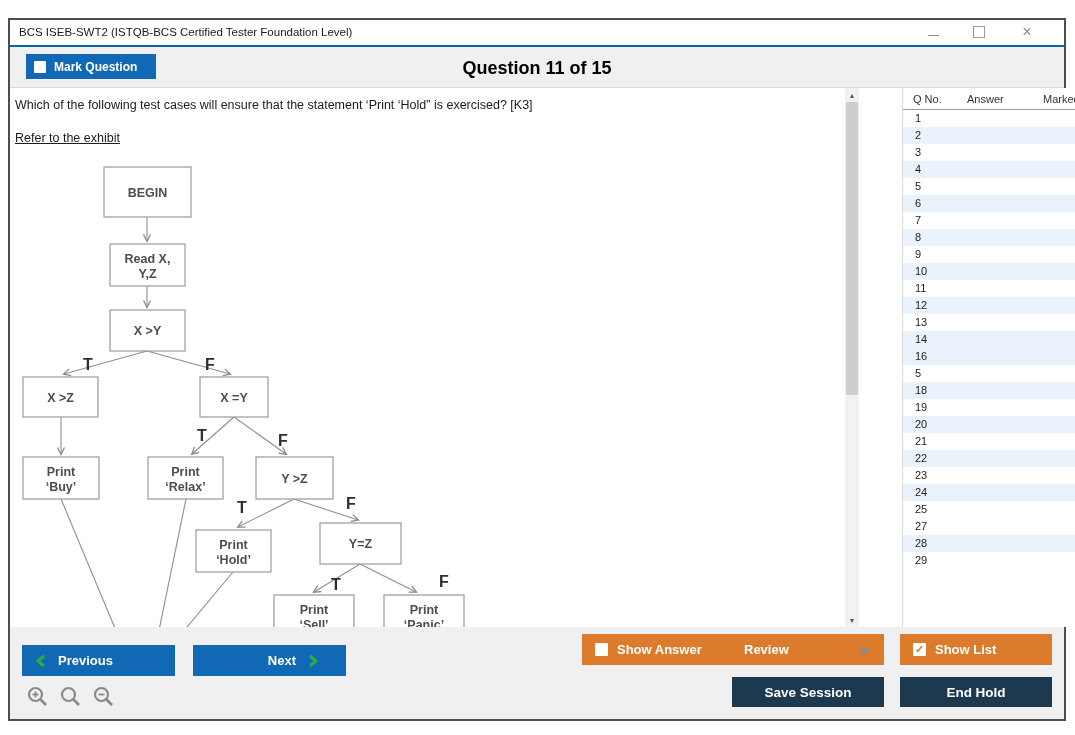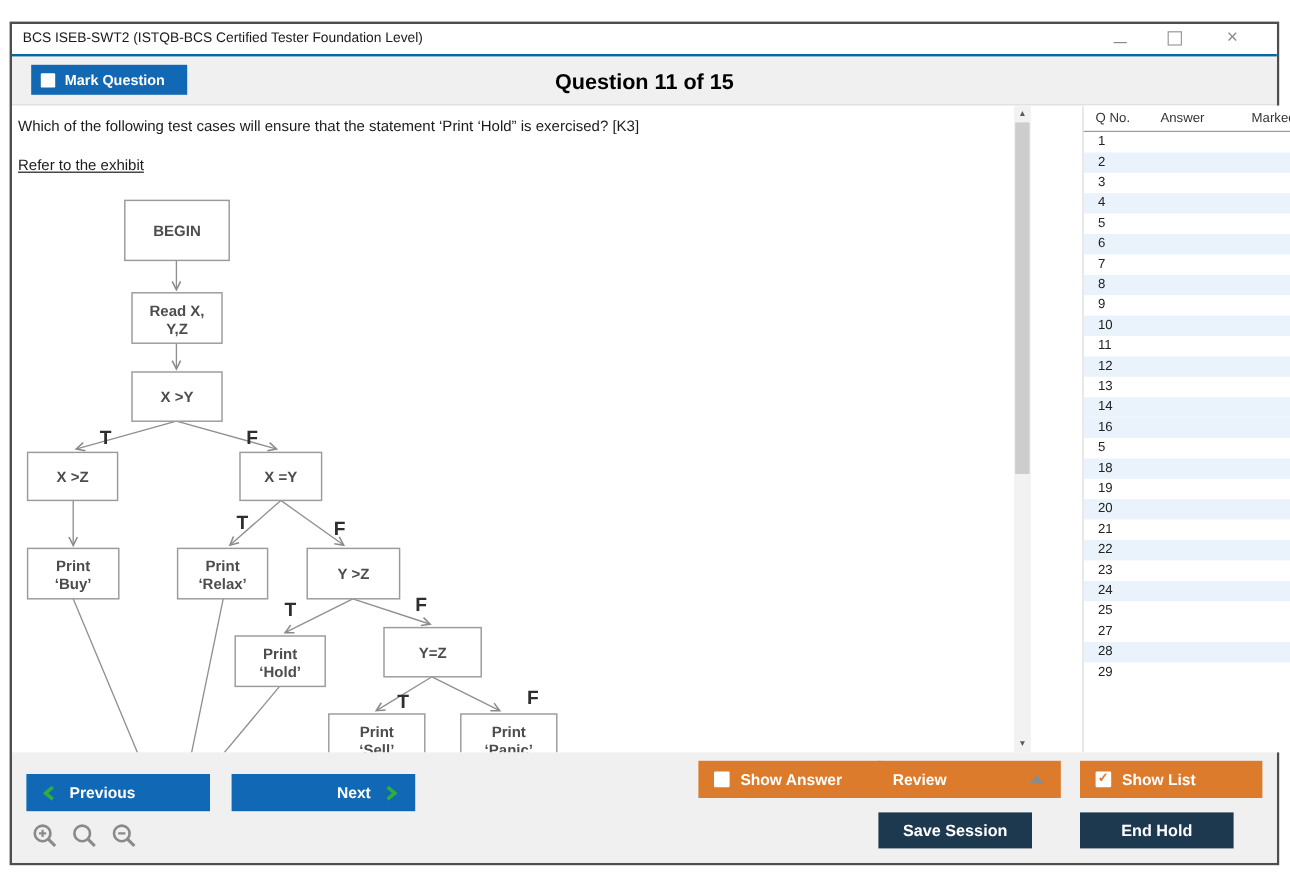--- a/index.html
+++ b/index.html
@@ -52,29 +52,29 @@
   .qlist-body{position:absolute;left:0;top:22px;width:186px;height:510px;overflow:hidden;}
   .qrow{height:17px;line-height:17px;font-size:11px;color:#222;padding-left:12px;box-sizing:border-box;cursor:pointer;}
   .qrow.even{background:#eaf3fb;}
   .qlist-sb-arrow{position:absolute;left:188px;width:14px;height:14px;display:flex;align-items:center;justify-content:center;font-size:10px;color:#a8a8a8;cursor:pointer;}
   .qlist-sb-up{top:25px;}
   .qlist-sb-down{top:521px;}
   
   .bottombar{position:absolute;left:0;top:607px;width:1054px;height:92px;background:#f0f0f0;}
   .nav-btn{position:absolute;top:6px;height:31px;background:#1168b4;font-size:13px;margin-top:12px;}
   .btn-previous{left:12px;width:153px;gap:12px;padding-left:14px;justify-content:flex-start;}
-  .btn-next{left:183px;width:153px;gap:12px;padding-right:15px;justify-content:flex-end;}
+  .btn-next{left:183px;width:153px;gap:12px;padding-right:28px;justify-content:flex-end;}
   .orange-btn{position:absolute;top:7px;height:31px;width:152px;background:#dd7b2c;font-size:13px;}
   .btn-show-answer{left:572px;gap:9px;padding-left:13px;}
   .btn-review{left:722px;padding-left:12px;padding-right:14px;justify-content:space-between;}
   .btn-show-list{left:890px;gap:9px;padding-left:13px;}
   .cb-13{width:13px;height:13px;}
   .check-mark{color:#dd7b2c;font-size:11px;font-weight:bold;line-height:11px;}
   .tri-up{width:0;height:0;border-left:6px solid transparent;border-right:6px solid transparent;border-bottom:7px solid #8b8b8b;}
-  .navy-btn{position:absolute;top:50px;height:30px;width:128px;background:#1d3950;font-size:13.5px;justify-content:center;}
+  .navy-btn{position:absolute;top:50px;height:30px;width:152px;background:#1d3950;font-size:13.5px;justify-content:center;}
   .btn-save{left:722px;}
   .btn-end{left:890px;}
   .magnifiers{position:absolute;left:16px;top:58px;display:flex;gap:9px;}
   .mag{cursor:pointer;}
 </style>
 </head>
 <body>
 
 <div class="window">
 

